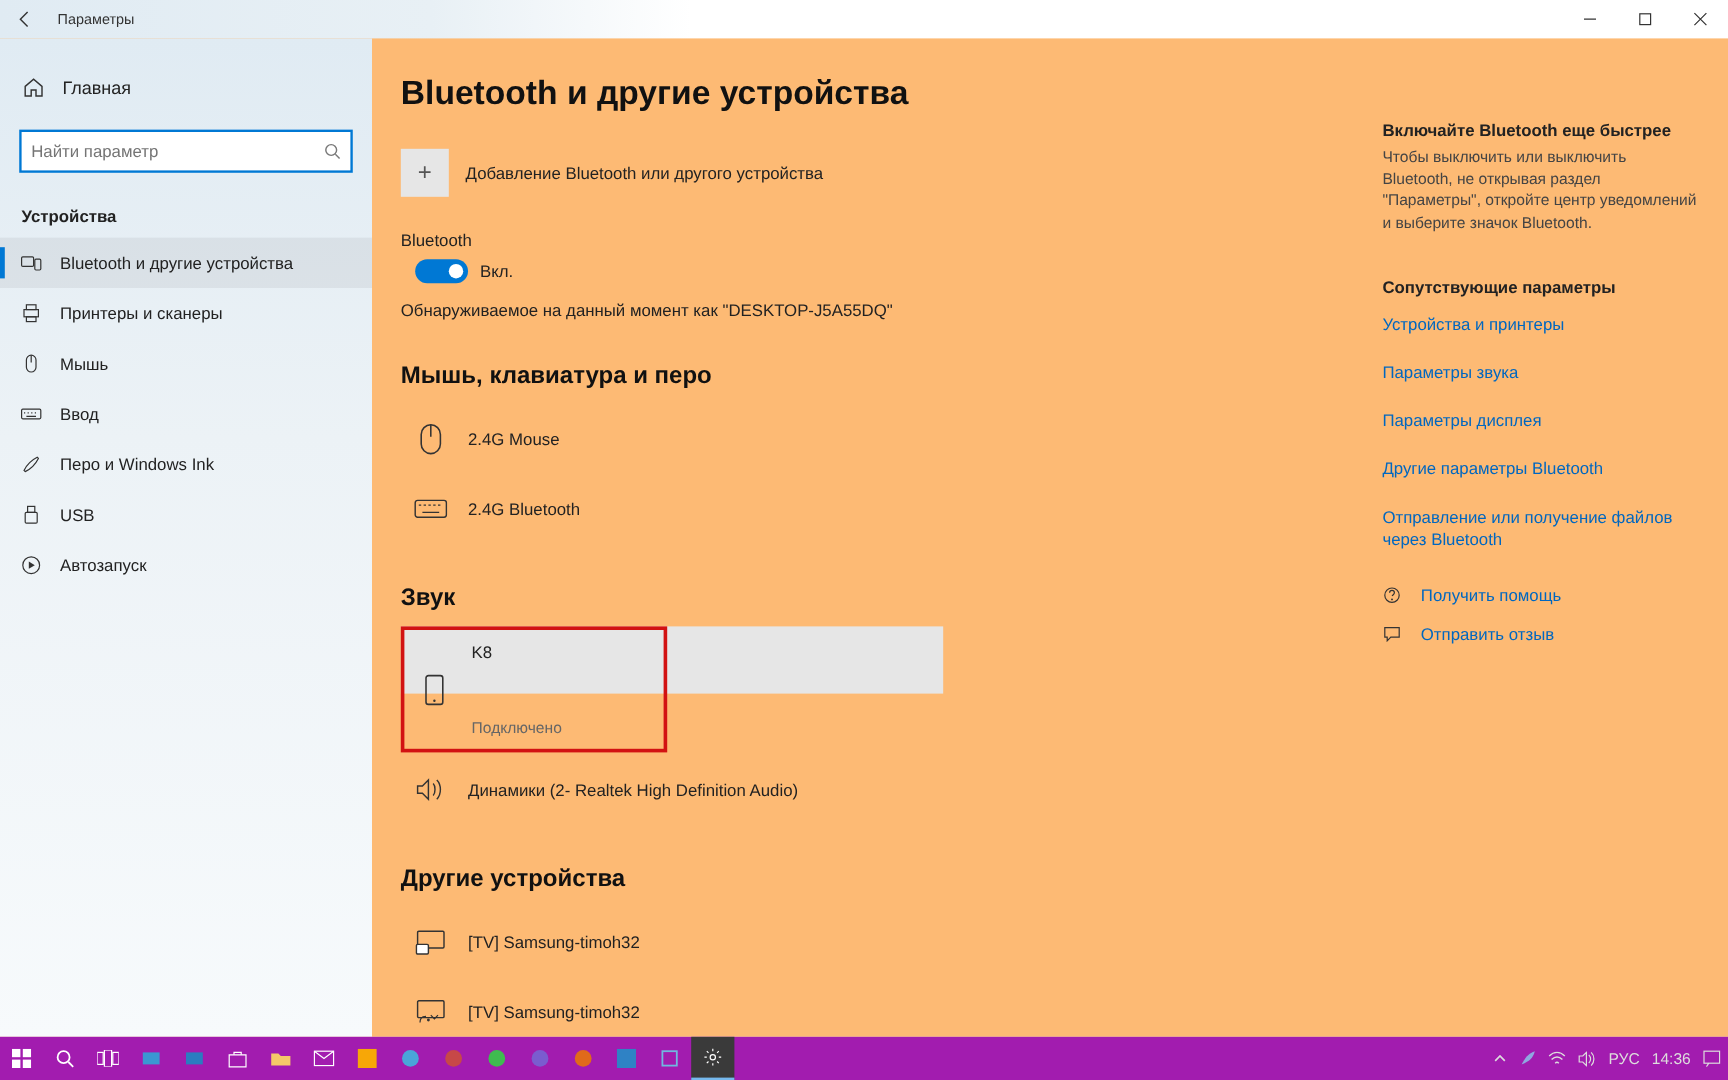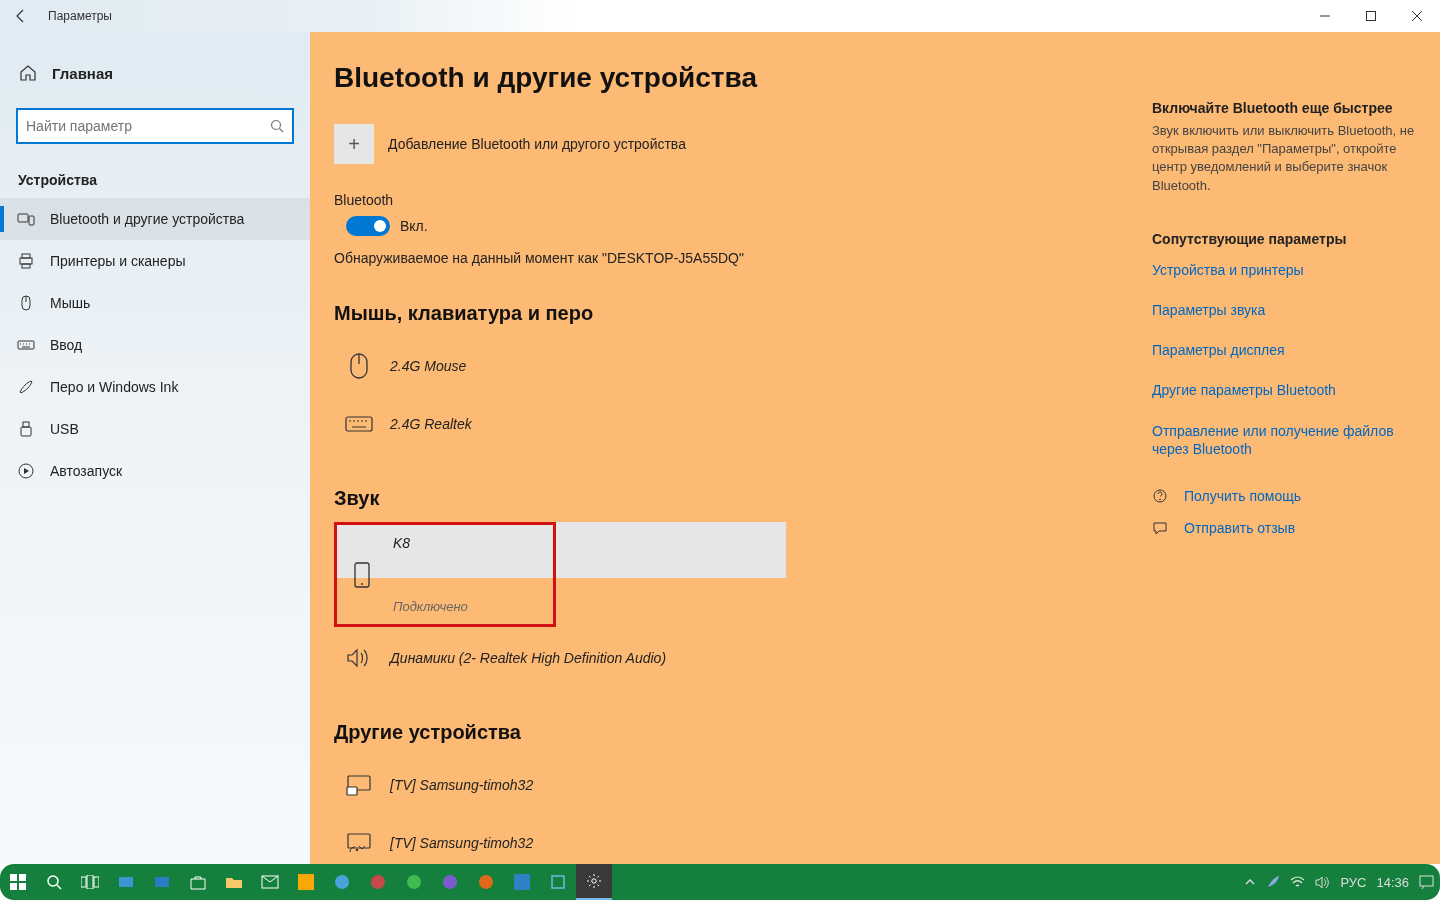--- a/index.html
+++ b/index.html
@@ -11,21 +11,21 @@
 .titlebar { height: 32px; display: flex; align-items: center; background: linear-gradient(90deg,#e0ebf3 0%,#e8f0f5 25%,#ffffff 40%); }
 .back-btn { width: 42px; height: 32px; display: flex; align-items: center; justify-content: center; color: #333; }
 .titlebar .title { font-size: 12px; color: #333; margin-left: 6px; }
 .wincontrols { margin-left: auto; display: flex; }
 .winctl { width: 46px; height: 32px; display: flex; align-items: center; justify-content: center; color: #333; }
 
 .body-row { display: flex; height: calc(100% - 32px); }
 
 
 .sidebar { width: 310px; background: linear-gradient(180deg,#e0ebf3 0%,#ecf2f6 40%,#f7fafc 100%); padding-top: 24px; display: flex; flex-direction: column; }
-.home-row { display: flex; align-items: center; padding: 8px 18px 8px 18px; gap: 14px; color: #222; font-size: 15px; font-weight: bold; }
+.home-row { display: flex; align-items: center; padding: 8px 18px 8px 18px; gap: 14px; color: #222; font-size: 15px; }
 .home-row .icon { width: 20px; display: flex; justify-content: center; }
 
 .search-box { margin: 18px 16px 20px 16px; height: 34px; border: 2px solid #0078d4; background: #fff; display: flex; align-items: center; padding: 16px 8px; }
 .search-box input { flex: 1; border: none; outline: none; font-size: 14px; color: #666; background: transparent; }
 .search-box .sicon { color: #666; }
 
 .section-label { font-size: 14px; font-weight: 600; padding: 8px 18px 10px 18px; color: #222; }
 
 .nav { list-style: none; }
 .nav li { display: flex; align-items: center; gap: 14px; padding: 12px 18px 12px 16px; font-size: 14px; color: #222; position: relative; }
@@ -46,40 +46,40 @@
 .toggle-row { display:flex; align-items:center; gap:10px; margin-bottom: 14px; padding-left: 12px; }
 .toggle { width: 44px; height: 20px; background:#0078d4; border-radius: 10px; position: relative; }
 .toggle .knob { width:12px; height:12px; background:#fff; border-radius:50%; position:absolute; right:4px; top:4px; }
 .toggle-row .state { font-size: 14px; color:#222; }
 .discover { font-size: 14px; color:#222; margin-bottom: 36px; }
 
 h2.sect { font-size: 20px; font-weight: 600; color:#111; margin-bottom: 12px; }
 .device-list { margin-bottom: 34px; }
 .device-item { width: 452px; display:flex; align-items:center; gap:14px; padding: 12px 8px; }
 .device-item .dicon { width: 34px; height: 34px; display:flex; align-items:center; justify-content:center; color:#333; }
-.device-item .txt { display:flex; flex-direction:column;font-style:italic; }
+.device-item .txt { display:flex; flex-direction:column; }
 .device-item .txt .name { font-size: 14px; color:#222; }
 .device-item .txt .sub { font-size: 13px; color:#666;margin-top:48px; }
 
 .device-item.sel { background:#e6e6e6; }
 .highlight-wrap { border: 3px solid #d21212; width: 222px; margin-bottom: 2px; }
 .highlight-wrap .device-item { width: auto; padding: 10px 8px; }
 
 
 .tips { width: 300px; padding: 68px 24px 0 12px; }
 .tips h3 { font-size: 14px; font-weight: 600; color: #222; margin-bottom: 6px; }
 .tips p { font-size: 13px; color: #444; line-height: 1.4; margin-bottom: 36px; }
 .tips .rel-title { font-size: 14px; font-weight: 600; color:#222; margin-bottom: 14px; }
 .links a { display:block; font-size: 14px; color: #0067c0; text-decoration: none; margin-bottom: 22px; line-height:1.3; }
 .help-links { margin-top: 30px; }
 .help-links .hl { display:flex; align-items:center; gap: 14px; font-size:14px; color:#0067c0; margin-bottom: 16px; }
 .help-links .hl .hicon { color:#333; width:18px; }
 
 
-.taskbar { width: 1440px; height: 36px; background: #15803d; display: flex; align-items: center; color:#fff; position: relative; border-radius: 14px; }
+.taskbar { width: 1440px; height: 36px; background: #a21caf; display: flex; align-items: center; color:#fff; position: relative; }
 .taskbar .tb { width: 36px; height: 36px; display:flex; align-items:center; justify-content:center; color:#fff; }
 .taskbar .tb.active { background:#3a3a3a; border-bottom:2px solid #76b9ed; }
 .taskbar .tray { margin-left:auto; display:flex; align-items:center; gap:10px; padding-right:6px; font-size:12px; }
 .taskbar .tray .ti { display:flex; align-items:center; justify-content:center; color:#ddd; font-size:13px; }
 
 svg { display:block; }
 </style>
 </head>
 <body>
 
@@ -243,21 +243,21 @@
                   <rect x="1" y="3" width="26" height="14" rx="2" stroke="#333" fill="none" stroke-width="1.2"></rect>
                   <line x1="4" y1="7" x2="6" y2="7" stroke="#333"></line>
                   <line x1="8" y1="7" x2="10" y2="7" stroke="#333"></line>
                   <line x1="12" y1="7" x2="14" y2="7" stroke="#333"></line>
                   <line x1="16" y1="7" x2="18" y2="7" stroke="#333"></line>
                   <line x1="20" y1="7" x2="22" y2="7" stroke="#333"></line>
                   <line x1="7" y1="13" x2="21" y2="13" stroke="#333"></line>
                 </svg>
               </div>
             <div class="txt">
-                <span class="name">2.4G Realtek</span>
+                <span class="name">2.4G Bluetooth</span>
               </div>
           </div>
         </div>
 
         <h2 class="sect">Звук</h2>
         <div class="device-list">
           <div style="position:relative;">
             <div class="device-item sel" style="position:absolute; width:452px; left:0; top:0; height:56px;"></div>
             <div class="highlight-wrap" style="position:relative;">
               <div class="device-item" style="background:transparent;">
@@ -322,21 +322,21 @@
               </div>
             <div class="txt">
                 <span class="name">ACER AL1916W</span>
               </div>
           </div>
         </div>
       </div>
 
       <div class="tips">
         <h3>Включайте Bluetooth еще быстрее</h3>
-        <p>Звук включить или выключить Bluetooth, не открывая раздел "Параметры", откройте центр уведомлений и выберите значок Bluetooth.</p>
+        <p>Чтобы выключить или выключить Bluetooth, не открывая раздел "Параметры", откройте центр уведомлений и выберите значок Bluetooth.</p>
 
         <div class="rel-title">Сопутствующие параметры</div>
         <div class="links">
           <a href="#">Устройства и принтеры</a>
           <a href="#">Параметры звука</a>
           <a href="#">Параметры дисплея</a>
           <a href="#">Другие параметры Bluetooth</a>
           <a href="#">Отправление или получение файлов через Bluetooth</a>
         </div>
 

